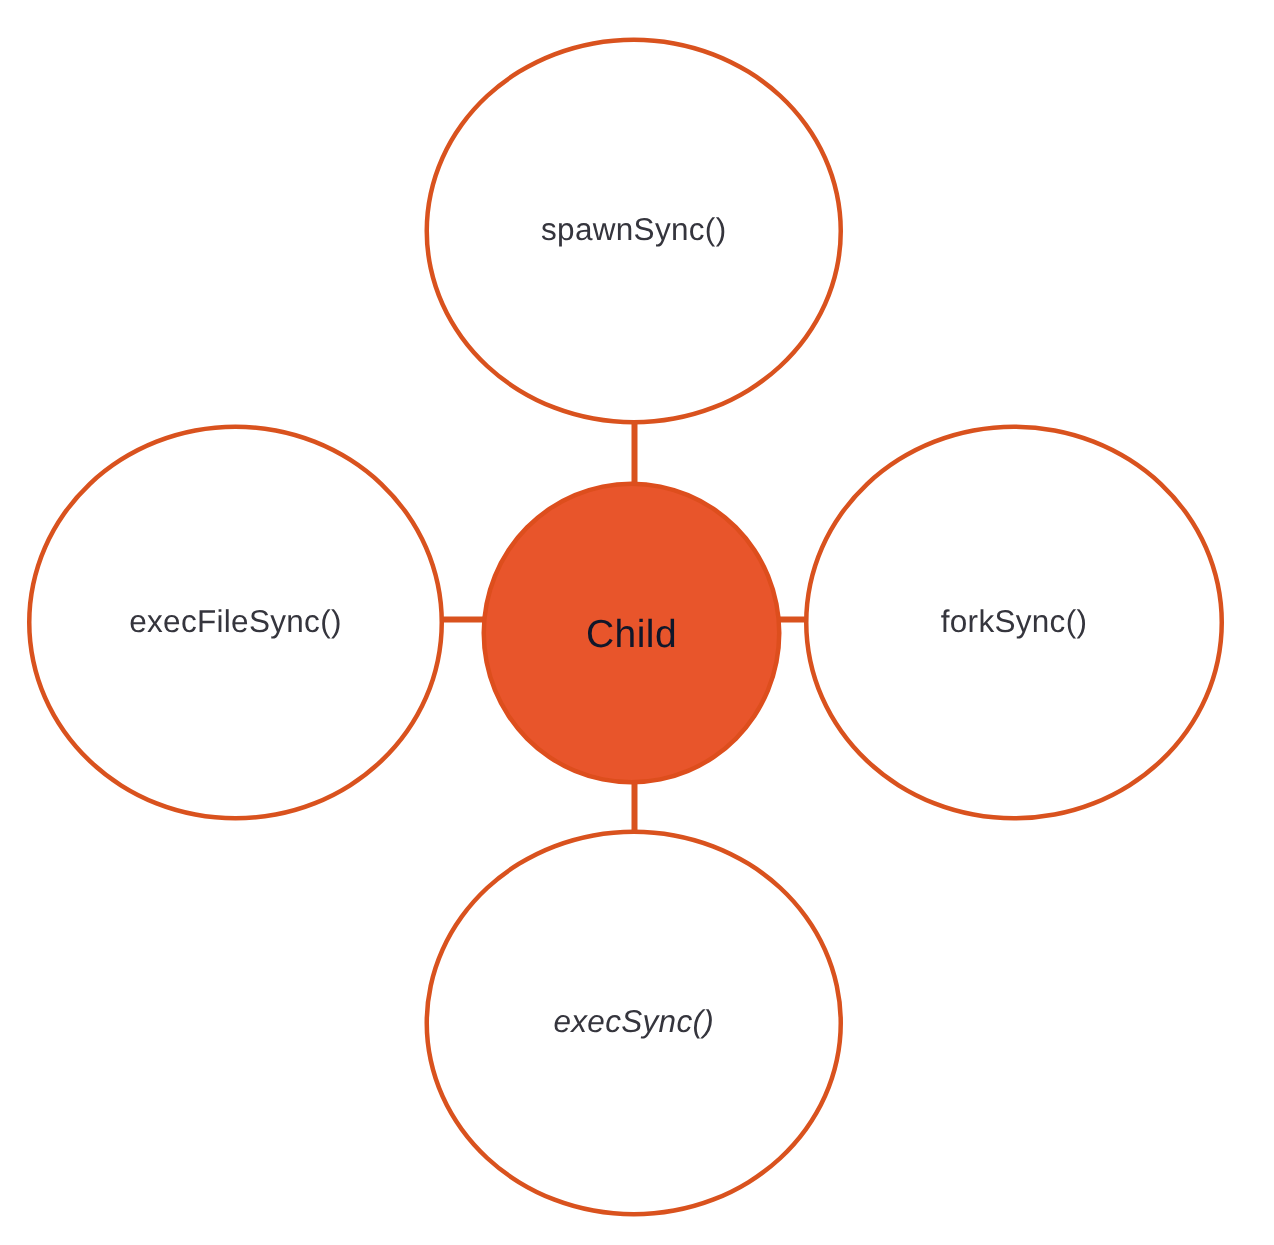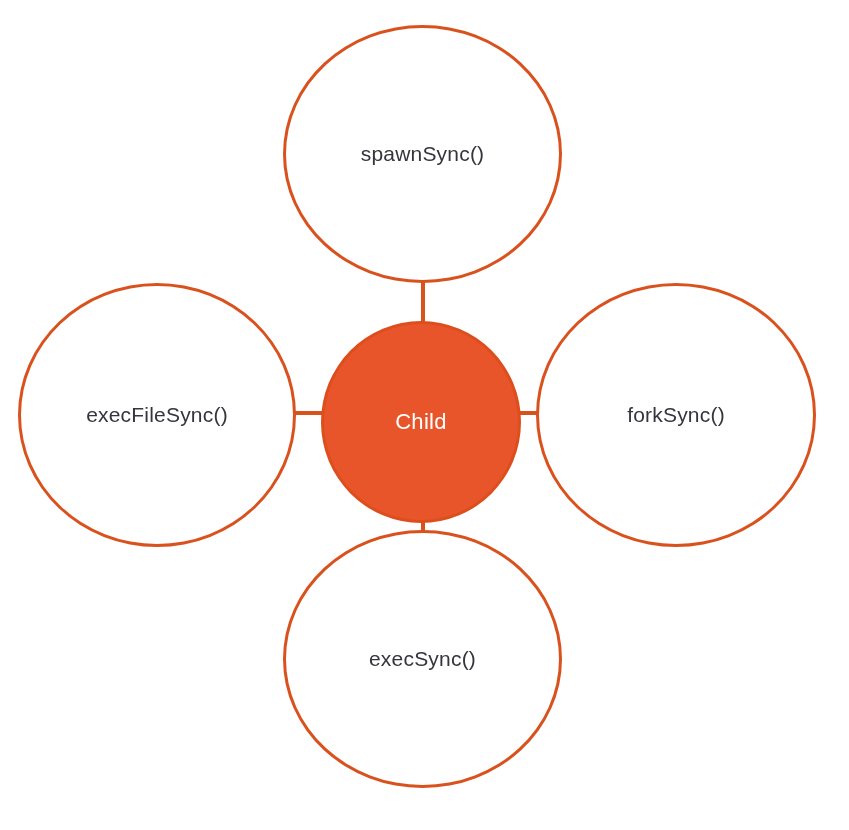--- a/index.html
+++ b/index.html
@@ -38,31 +38,31 @@
   }
   .node .label {
     font-size: 21px;
     color: #35353d;
     letter-spacing: 0.2px;
     white-space: nowrap;
   }
   .node-top    { left: 283px; top: 25px;  width: 279px; height: 258px; }
   .node-left   { left: 18px;  top: 283px; width: 278px; height: 264px; }
   .node-right  { left: 536px; top: 283px; width: 280px; height: 264px; }
-  .node-bottom { left: 283px; top: 530px; width: 279px; height: 258px; }
+  .node-bottom { left: 283px; top: 553px; width: 279px; height: 258px; font-style: italic; }
   .node-center {
     left: 321px; top: 321px; width: 200px; height: 202px;
     background: #e8552b;
     border-color: #dd4e1d;
     flex-direction: column;
   }
   .node-center .center-line {
-    font-size: 22px;
+    font-size: 26px;
     line-height: 36px;
-    color: #ffffff;
+    color: #0f172a;
     letter-spacing: 0.3px;
   }
 </style>
 </head>
 <body>
 
 <div class="canvas">
 
   <div class="connector vertical conn-top"></div>
   <div class="connector vertical conn-bottom"></div>

